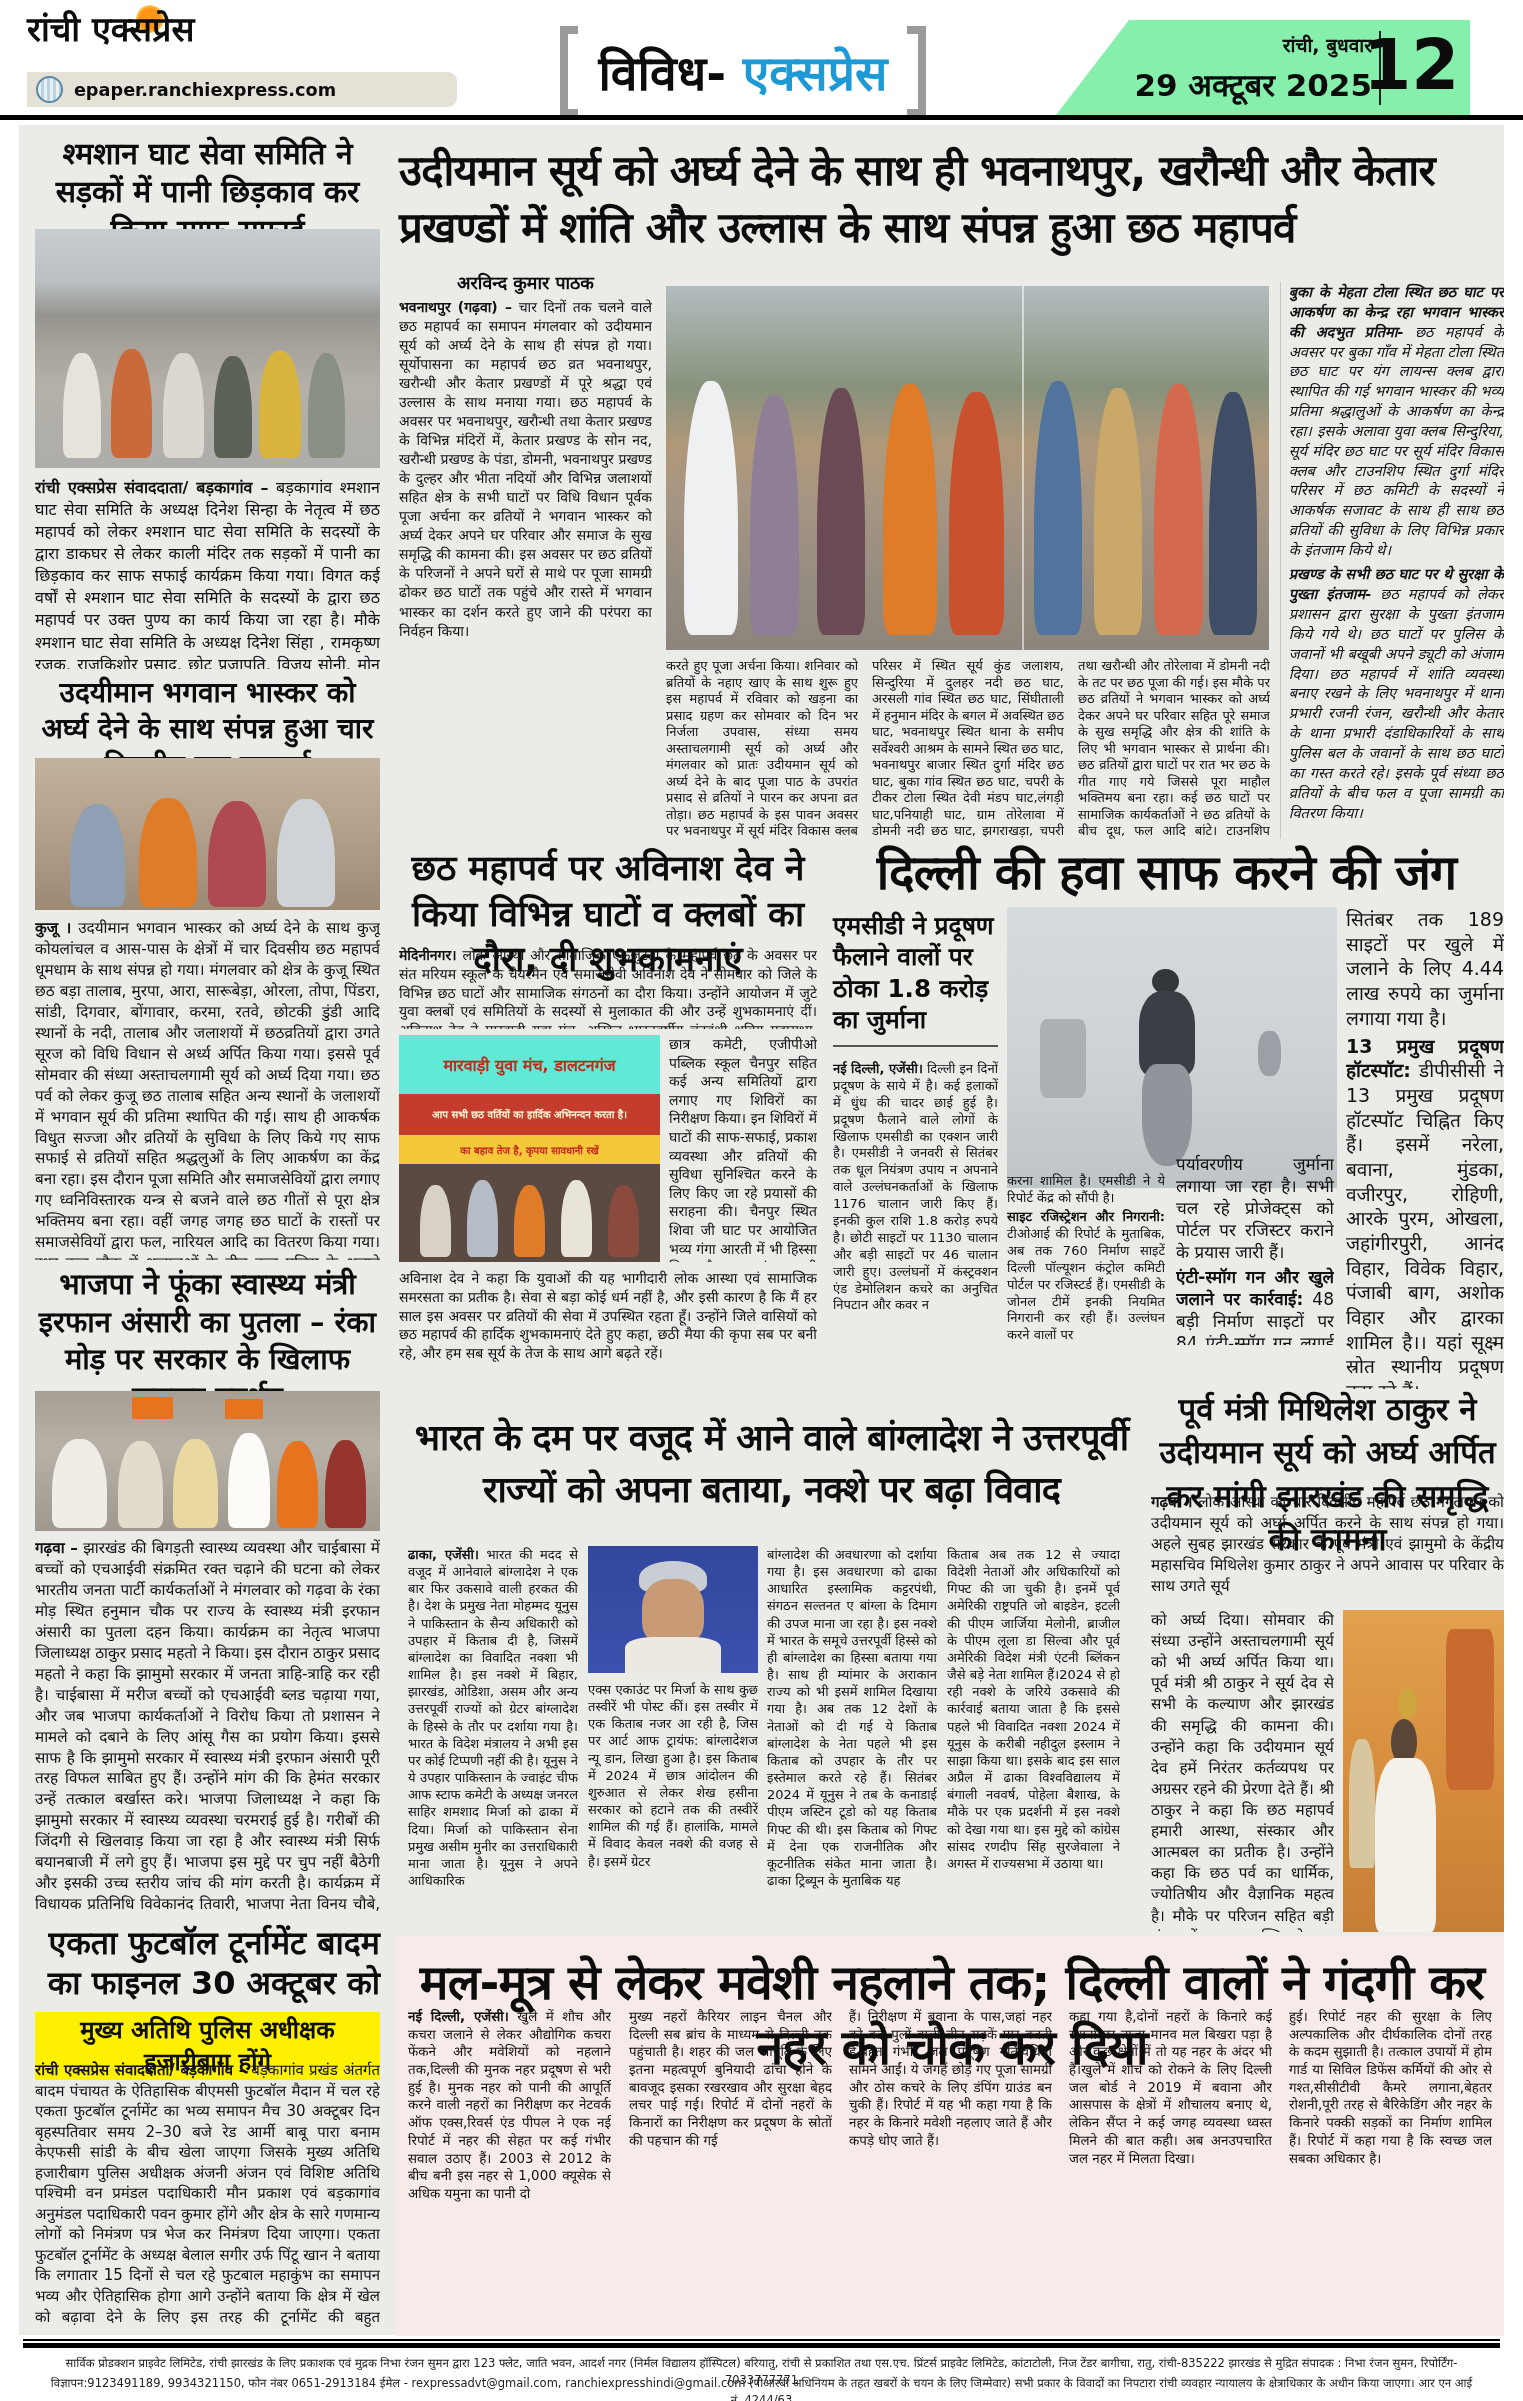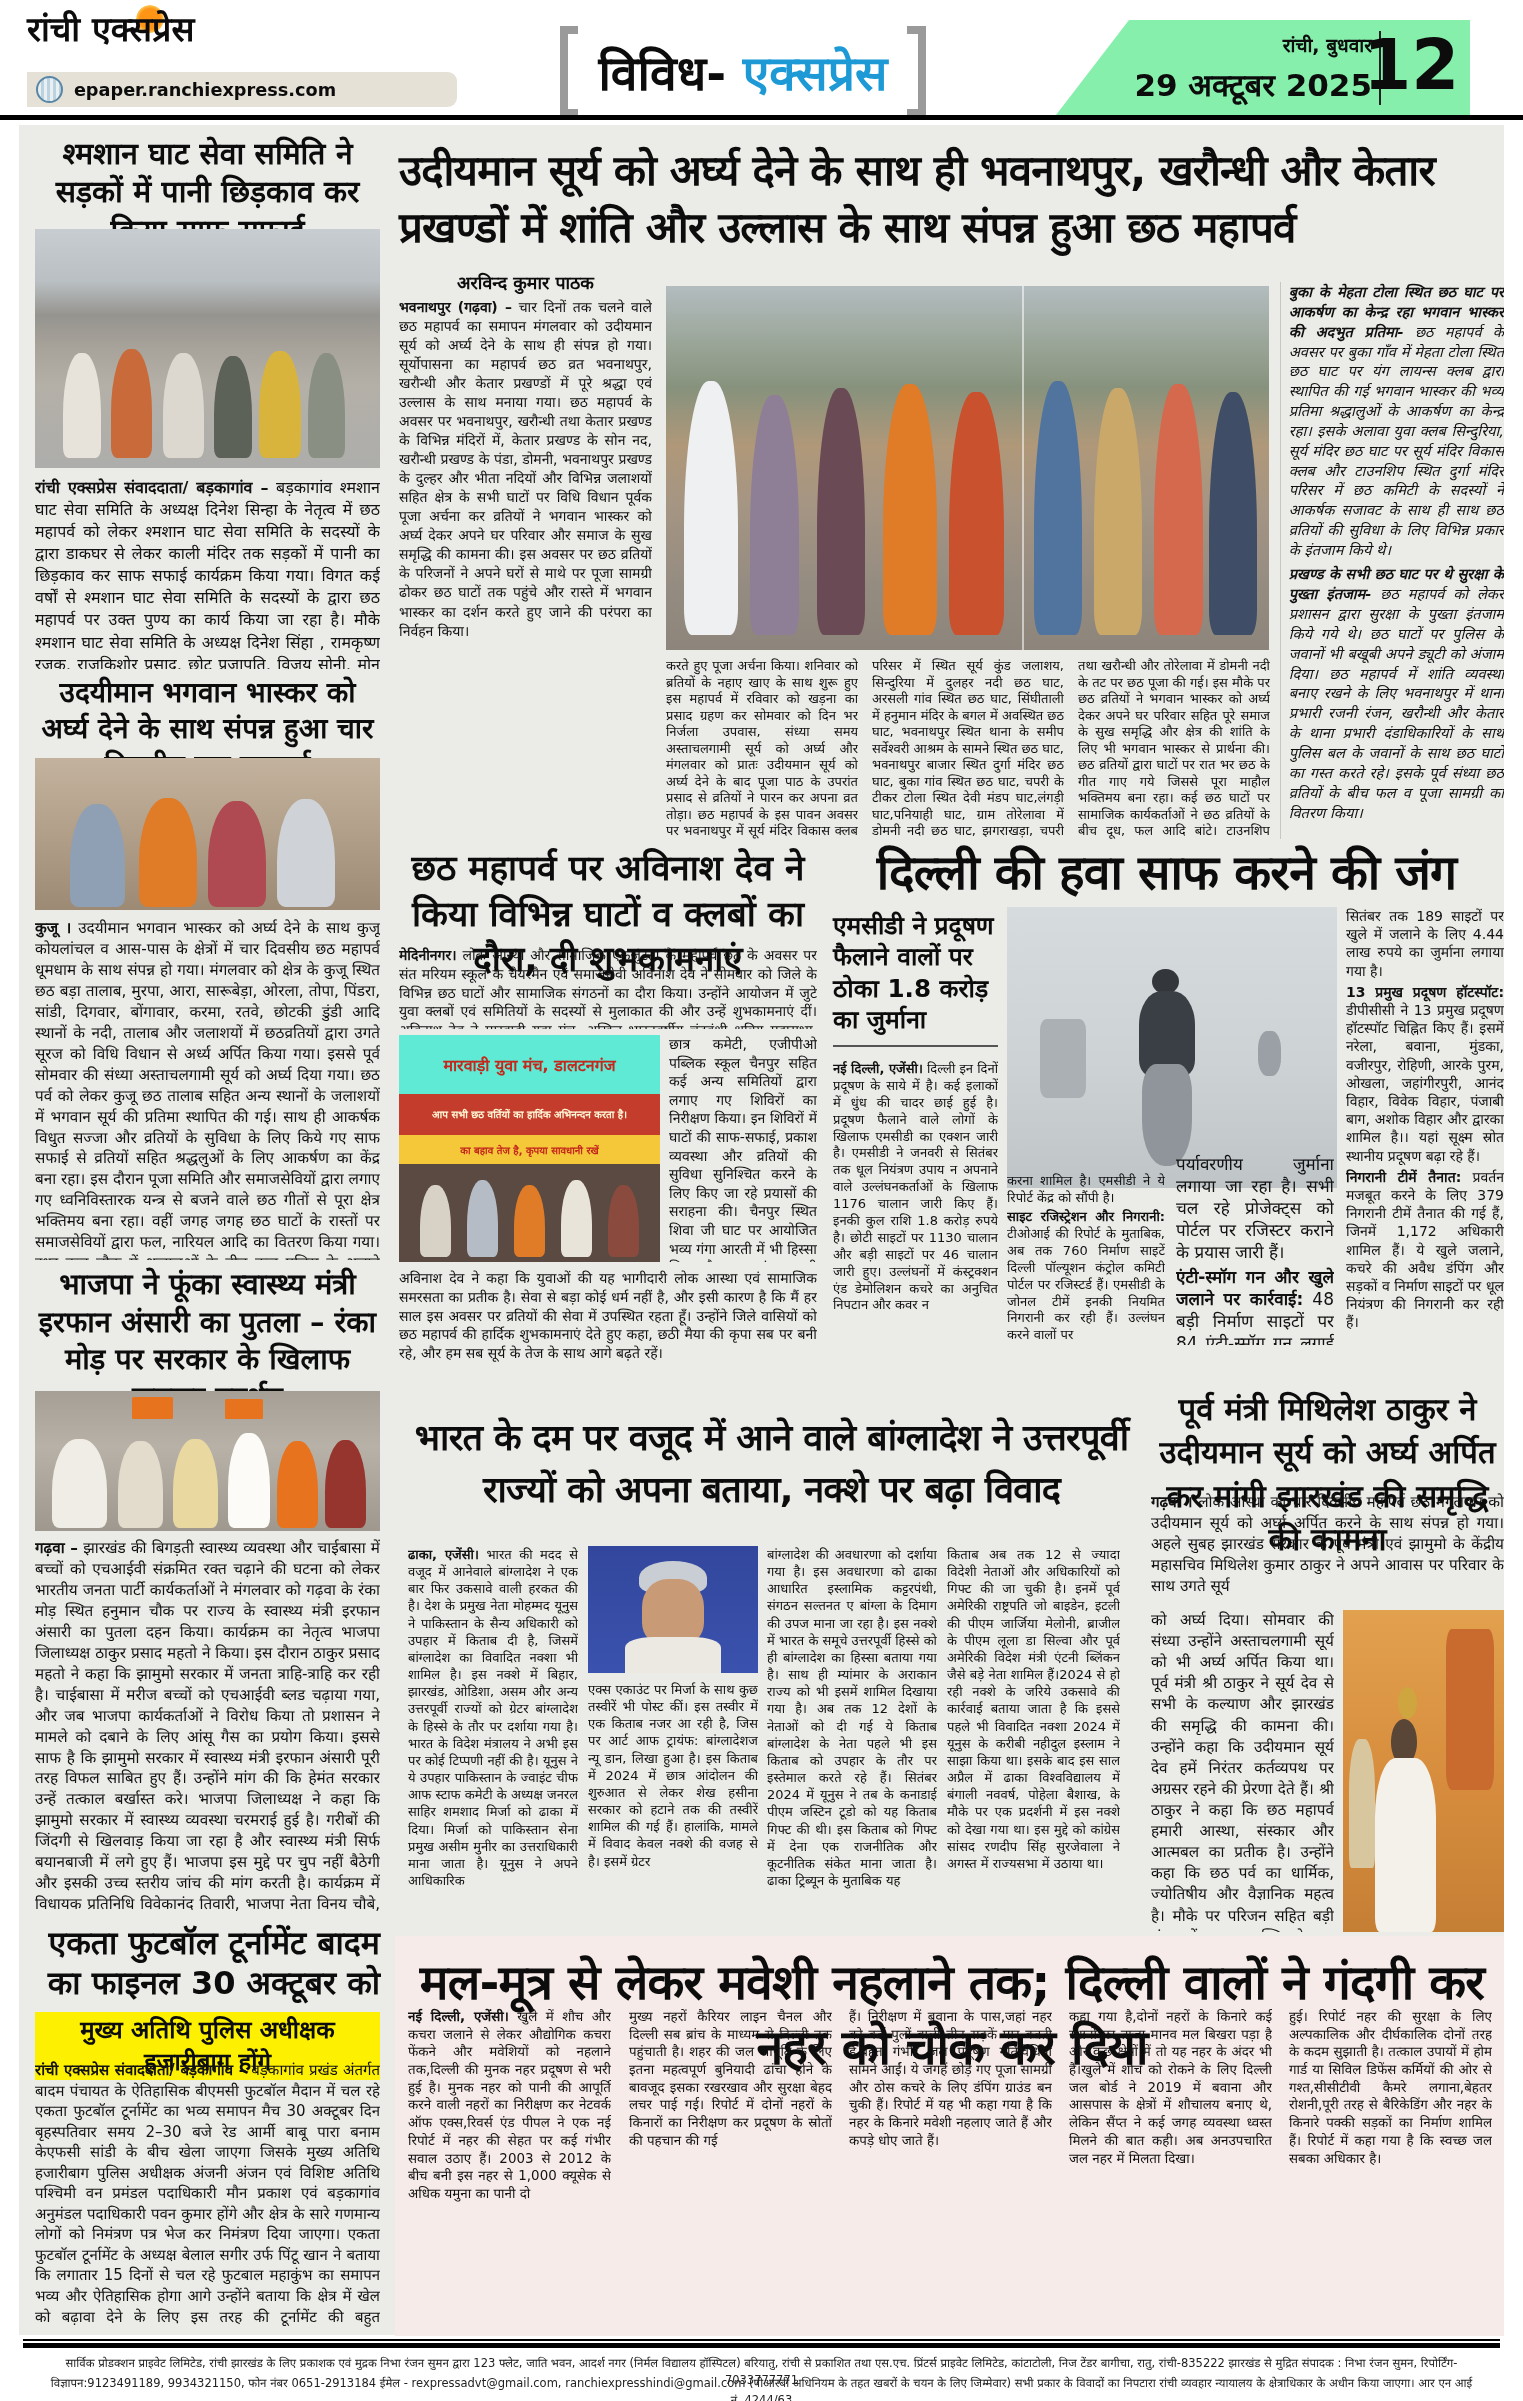--- a/index.html
+++ b/index.html
@@ -161,21 +161,21 @@
   <p class="abs just clip" style="left:833px;top:1061px;width:165px;height:328px;font-size:13px;line-height:1.3;"><b class="lead">नई दिल्ली, एजेंसी।</b> <span>दिल्ली इन दिनों प्रदूषण के साये में है। कई इलाकों में धुंध की चादर छाई हुई है। प्रदूषण फैलाने वाले लोगों के खिलाफ एमसीडी का एक्शन जारी है। एमसीडी ने जनवरी से सितंबर तक धूल नियंत्रण उपाय न अपनाने वाले उल्लंघनकर्ताओं के खिलाफ 1176 चालान जारी किए हैं। इनकी कुल राशि 1.8 करोड़ रुपये है। छोटी साइटों पर 1130 चालान और बड़ी साइटों पर 46 चालान जारी हुए। उल्लंघनों में कंस्ट्रक्शन एंड डेमोलिशन कचरे का अनुचित निपटान और कवर न</span></p>
 
   <div class="ph" style="left:1007px;top:907px;width:330px;height:281px;background:linear-gradient(180deg,#d6dbde 0%,#cdd2d5 55%,#bfc4c7 100%);">
     <i style="position:absolute;left:44%;top:22%;width:8%;height:9%;background:#33373c;border-radius:50%;"></i>
     <i style="position:absolute;left:40%;top:30%;width:17%;height:30%;background:#3a3f45;border-radius:40% 40% 20% 20%;"></i>
     <i style="position:absolute;left:41%;top:56%;width:15%;height:36%;background:#8f959b;border-radius:28% 28% 45% 45%;"></i>
     <i style="position:absolute;left:10%;top:40%;width:14%;height:28%;background:#aab0b4;border-radius:14%;"></i>
     <i style="position:absolute;left:76%;top:44%;width:7%;height:16%;background:#9aa0a5;border-radius:40%;"></i>
   </div>
 
-  <div class="abs clip" style="left:1346px;top:907px;width:158px;height:482px;font-size:14px;line-height:1.3;">
+  <div class="abs clip" style="left:1346px;top:907px;width:158px;height:482px;font-size:19px;line-height:1.3;">
     <p class="just">सितंबर तक 189 साइटों पर खुले में जलाने के लिए 4.44 लाख रुपये का जुर्माना लगाया गया है।</p>
     <p class="just" style="margin-top:3.1px;"><b class="lead">13 प्रमुख प्रदूषण हॉटस्पॉट:</b> <span>डीपीसीसी ने 13 प्रमुख प्रदूषण हॉटस्पॉट चिह्नित किए हैं। इसमें नरेला, बवाना, मुंडका, वजीरपुर, रोहिणी, आरके पुरम, ओखला, जहांगीरपुरी, आनंद विहार, विवेक विहार, पंजाबी बाग, अशोक विहार और द्वारका शामिल है।। यहां सूक्ष्म स्रोत स्थानीय प्रदूषण बढ़ा रहे हैं।</span></p>
     <p class="just" style="margin-top:3.1px;"><b class="lead">निगरानी टीमें तैनात:</b> <span>प्रवर्तन मजबूत करने के लिए 379 निगरानी टीमें तैनात की गई हैं, जिनमें 1,172 अधिकारी शामिल हैं। ये खुले जलाने, कचरे की अवैध डंपिंग और सड़कों व निर्माण साइटों पर धूल नियंत्रण की निगरानी कर रही हैं।</span></p>
   </div>
 
   <div class="abs clip" style="left:1007px;top:1173px;width:158px;height:192px;font-size:13px;line-height:1.3;">
     <p class="just">करना शामिल है। एमसीडी ने ये रिपोर्ट केंद्र को सौंपी है।</p>
     <p class="just" style="margin-top:2.3px;"><b class="lead">साइट रजिस्ट्रेशन और निगरानी:</b> <span>टीओआई की रिपोर्ट के मुताबिक, अब तक 760 निर्माण साइटें दिल्ली पॉल्यूशन कंट्रोल कमिटी पोर्टल पर रजिस्टर्ड हैं। एमसीडी के जोनल टीमें इनकी नियमित निगरानी कर रही हैं। उल्लंघन करने वालों पर</span></p>
   </div>
   <div class="abs clip" style="left:1176px;top:1153px;width:158px;height:192px;font-size:17px;line-height:1.3;">

